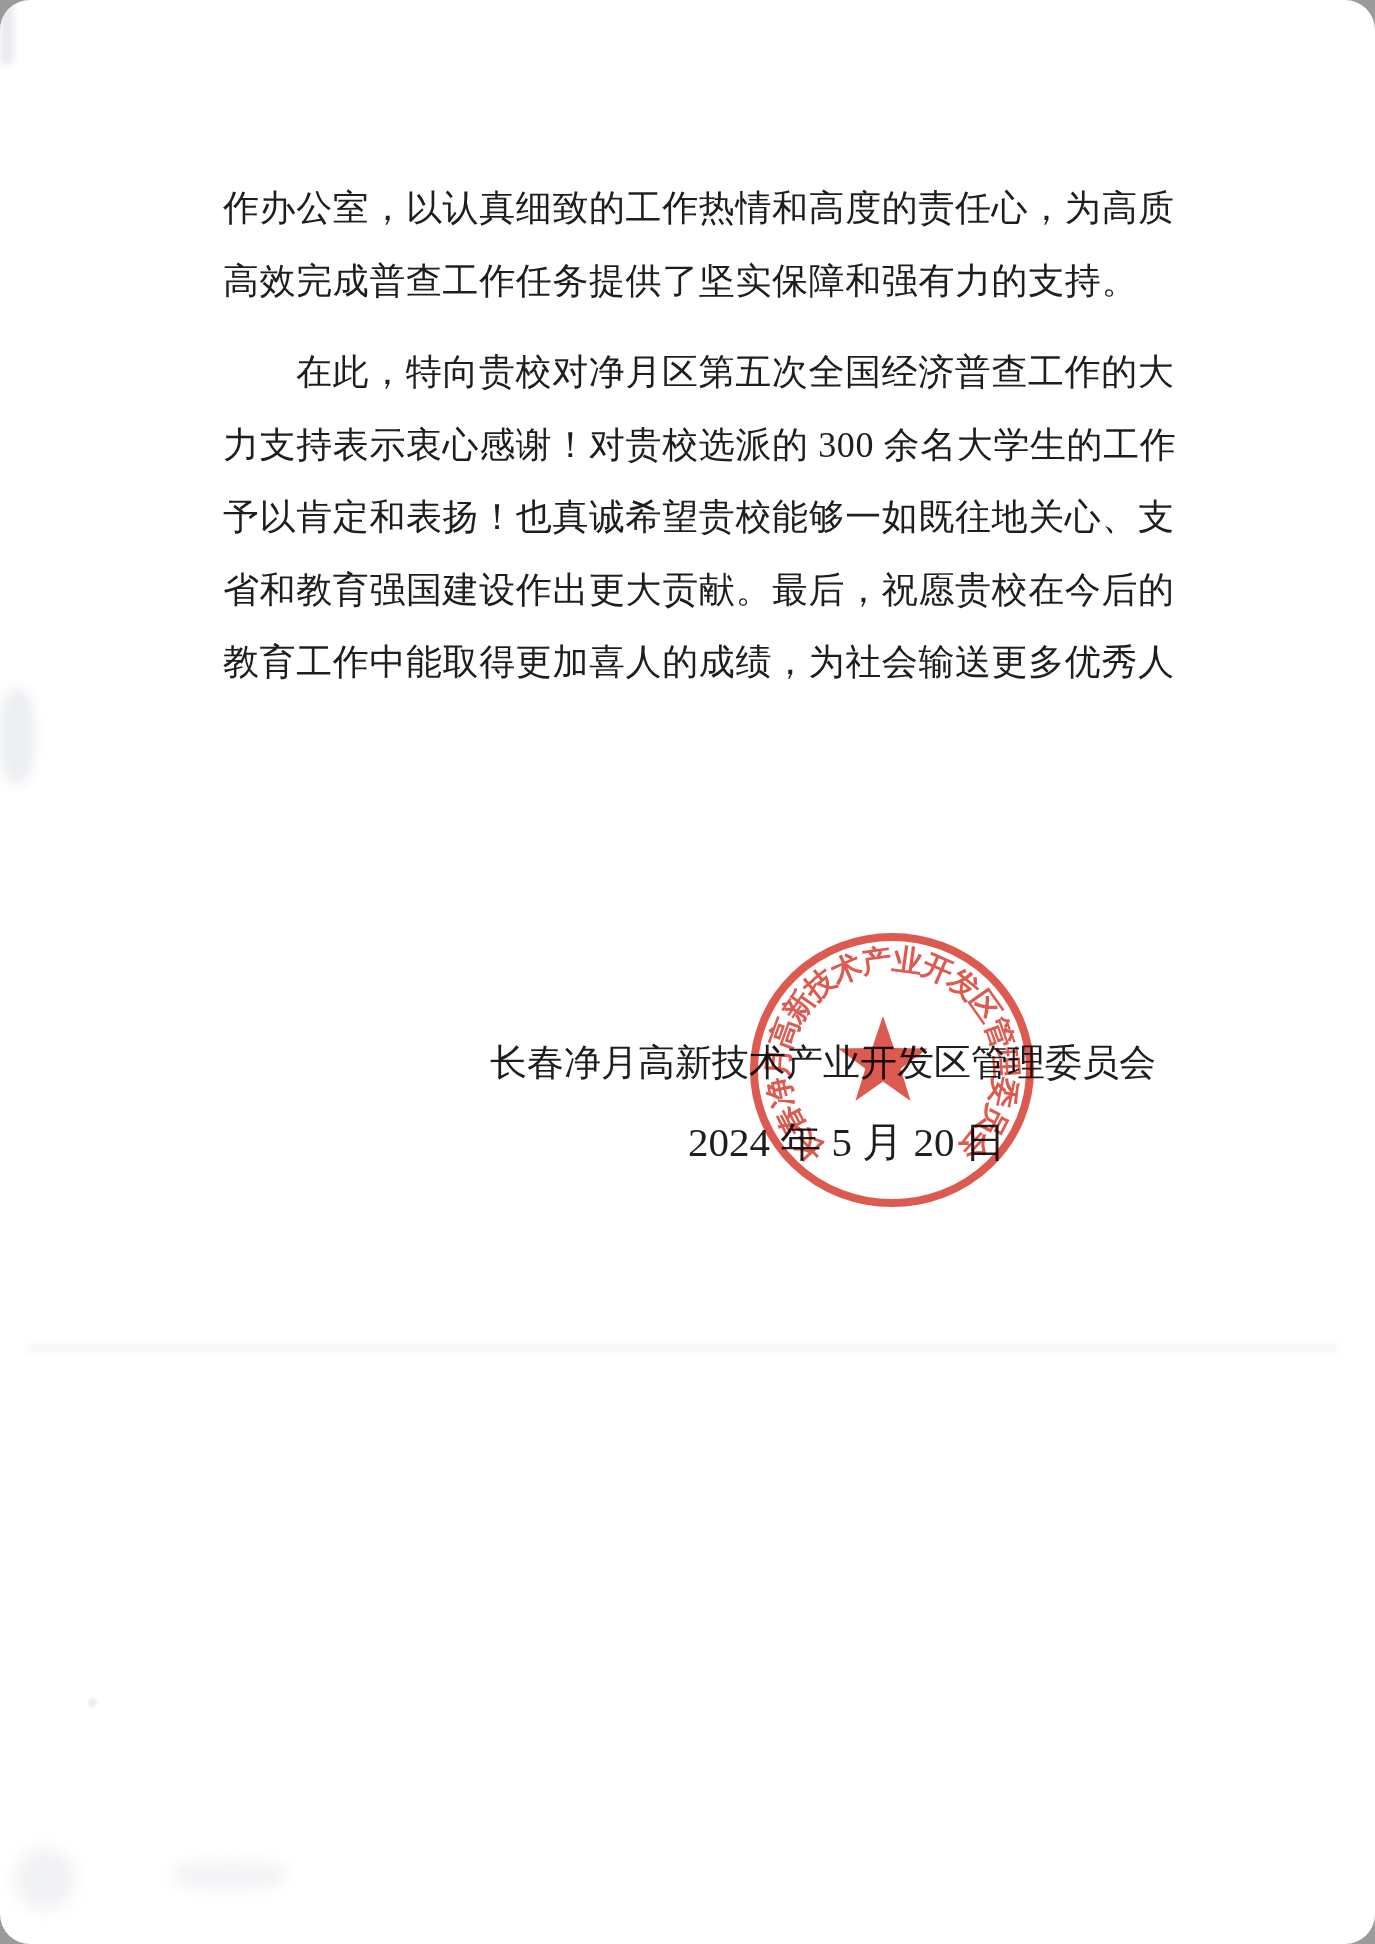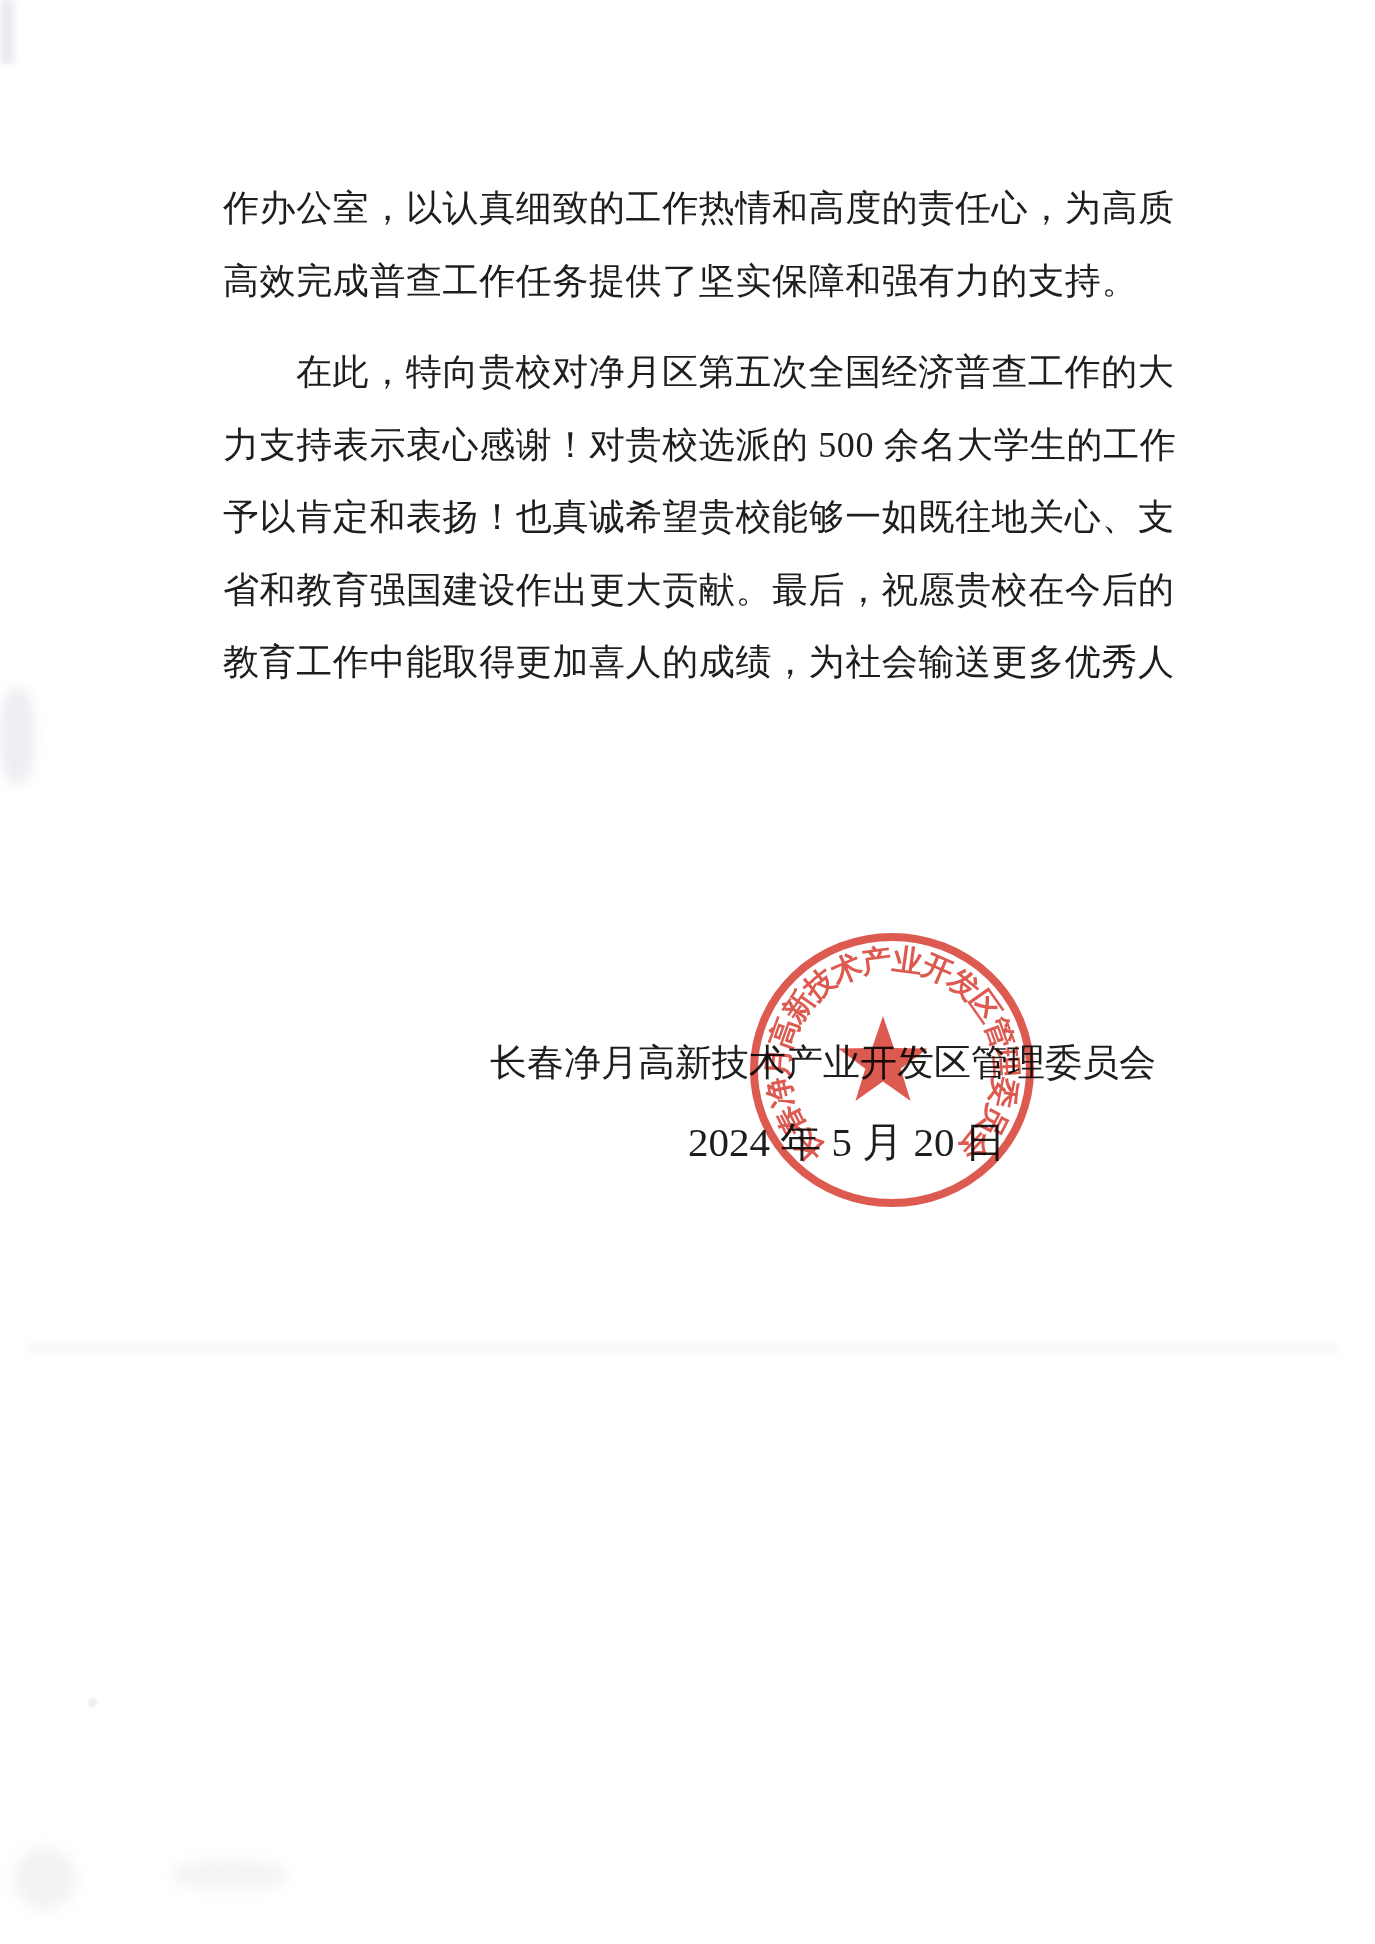--- a/index.html
+++ b/index.html
@@ -3,20 +3,21 @@
 <meta charset="utf-8">
 <style>
   html,body{margin:0;padding:0;background:#9a9a9a;}
   .page{
     position:relative;
     width:1375px;height:1944px;
     background:#ffffff;
     overflow:hidden;
     font-family:"Liberation Serif","DejaVu Serif",serif;
     color:#1e1e1e;
+    border-radius:30px;
   }
   
   .letter-body{
     position:absolute;
     left:223px;top:172px;width:960px;
   }
   .para{margin:0;padding:0;}
   .para + .para{margin-top:19px;}
   .line{
     font-size:36px;
@@ -66,21 +67,21 @@
 
 <div class="page">
 
   <div class="letter-body">
       <div class="para">
         <div class="line">作办公室，以认真细致的工作热情和高度的责任心，为高质</div>
         <div class="line">高效完成普查工作任务提供了坚实保障和强有力的支持。</div>
       </div>
       <div class="para indent">
         <div class="line">在此，特向贵校对净月区第五次全国经济普查工作的大</div>
-        <div class="line">力支持表示衷心感谢！对贵校选派的 500 余名大学生的工作</div>
+        <div class="line">力支持表示衷心感谢！对贵校选派的 300 余名大学生的工作</div>
         <div class="line">予以肯定和表扬！也真诚希望贵校能够一如既往地关心、支</div>
         <div class="line">省和教育强国建设作出更大贡献。最后，祝愿贵校在今后的</div>
         <div class="line">教育工作中能取得更加喜人的成绩，为社会输送更多优秀人</div>
       </div>
     </div>
 
   <div class="signature-line">长春净月高新技术产业开发区管理委员会</div>
 
   <div class="date-line">2024 年 5 月 20 日</div>
 

